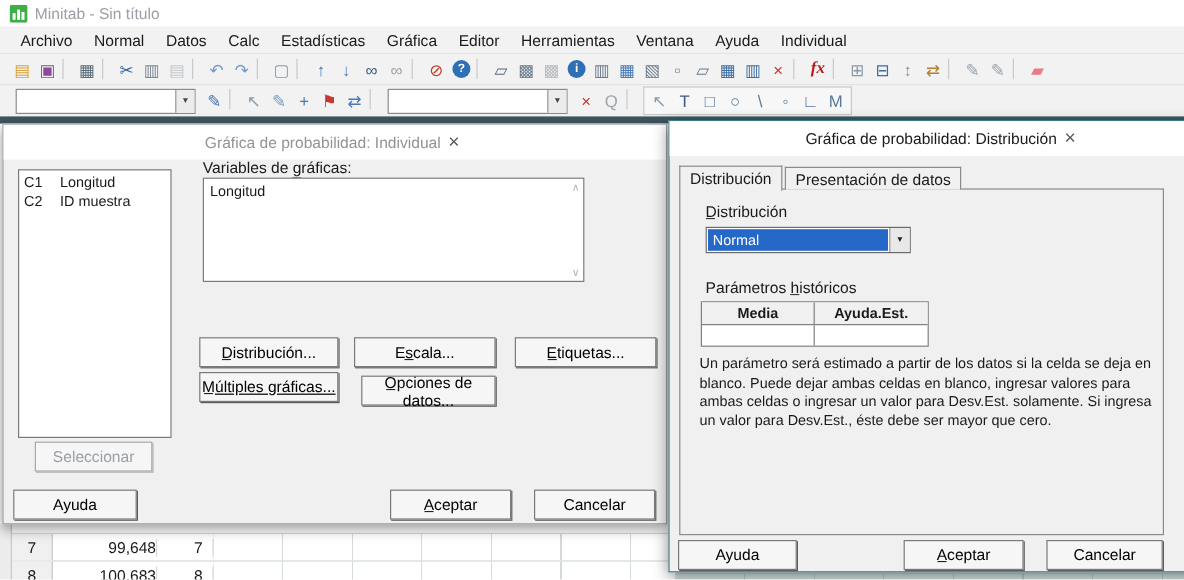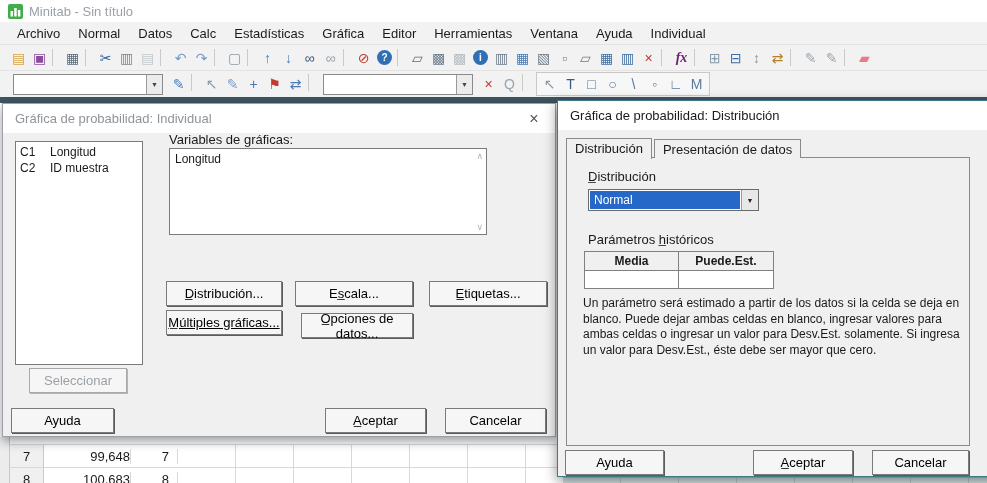--- a/index.html
+++ b/index.html
@@ -37,21 +37,21 @@
   .ws-num { width:34px; background:#f0f0f0; border-right:1px solid #c8c8c8; text-align:center; height:100%; display:flex; align-items:center; justify-content:center; }
   .ws-c1 { width:87px; text-align:right; border-right:1px solid #d4d9dc; }
   .ws-c2 { width:47px; text-align:right; padding-right:8px; border-right:1px solid #d4d9dc; }
   .ws-filler { flex:1; height:100%; background:repeating-linear-gradient(90deg, transparent 0 57px, #d4d9dc 57px 58px); }
   .ws-strip { position:absolute; left:563px; top:477px; width:424px; height:6px; background:#d8e6e6; border-top:1px solid #b9cdcd; background-image:repeating-linear-gradient(90deg, transparent 0 57px, #b9cdcd 57px 58px); }
 
   
   .dialog { position:absolute; background:#f0f0f0; }
   #dlg-individual { left:2px; top:103px; width:554px; height:334px; border:1px solid #9aa0a6; box-shadow:0 4px 10px rgba(0,0,0,.4); z-index:5; }
   #dlg-distribution { left:557px; top:100px; width:458px; height:377px; border:1px solid #3f7a87; box-shadow:0 4px 12px rgba(0,0,0,.45); z-index:6; }
-  .dlg-title { height:29px; background:#fff; display:flex; align-items:center; justify-content:space-between; padding:0 10px 0 12px; font-size:13px; }
+  .dlg-title { height:29px; background:#fff; display:flex; align-items:center; justify-content:center; padding:0 10px 0 12px; font-size:13px; }
   #dlg-individual .dlg-title-text { color:#8f9499; }
   #dlg-distribution .dlg-title-text { color:#1a1a1a; }
   .close-x { font-size:16px; color:#555; width:22px; text-align:center; }
 
   .lbl { position:absolute; font-size:13px; }
 
   .btn { position:absolute; height:25px; background:#f6f6f6; border:1px solid #7a7a7a; box-shadow:1px 1px 0 #5c5c5c; display:flex; align-items:center; justify-content:center; font-size:13px; }
   .btn.disabled { color:#9aa0a6; box-shadow:1px 1px 0 #b5b5b5; border-color:#a8a8a8; }
 
   
@@ -136,21 +136,21 @@
     <span class="icon badge" data-name="info-icon" style="color: rgb(255, 255, 255); background: rgb(47, 111, 181);">i</span>
     <span class="icon" data-name="session-window-icon" style="color: rgb(107, 123, 138);">▥</span>
     <span class="icon" data-name="worksheet-icon" style="color: rgb(74, 122, 181);">▦</span>
     <span class="icon" data-name="new-worksheet-icon" style="color: rgb(107, 123, 138);">▧</span>
     <span class="icon" data-name="select-item-icon" style="color: rgb(107, 123, 138);">▫</span>
     <span class="icon" data-name="edit-last-dialog-icon" style="color: rgb(107, 123, 138);">▱</span>
     <span class="icon" data-name="show-grid-icon" style="color: rgb(61, 111, 165);">▦</span>
     <span class="icon" data-name="split-view-icon" style="color: rgb(61, 111, 165);">▥</span>
     <span class="icon" data-name="close-graphs-icon" style="color: rgb(194, 59, 46);">×</span>
     <span class="icon sep" data-name="separator"></span>
-    <span class="icon" data-name="formula-icon" style="color: #701a75;">fx</span>
+    <span class="icon" data-name="formula-icon" style="color: #b91c1c;">fx</span>
     <span class="icon sep" data-name="separator"></span>
     <span class="icon" data-name="expand-tree-icon" style="color: rgb(138, 154, 168);">⊞</span>
     <span class="icon" data-name="collapse-tree-icon" style="color: rgb(61, 111, 165);">⊟</span>
     <span class="icon" data-name="reorder-rows-icon" style="color: rgb(138, 154, 168);">↕</span>
     <span class="icon" data-name="reorder-cols-icon" style="color: rgb(176, 128, 48);">⇄</span>
     <span class="icon sep" data-name="separator"></span>
     <span class="icon" data-name="brush-up-icon" style="color: rgb(154, 165, 173);">✎</span>
     <span class="icon" data-name="brush-down-icon" style="color: rgb(154, 165, 173);">✎</span>
     <span class="icon sep" data-name="separator"></span>
     <span class="icon" data-name="eraser-icon" style="color: rgb(232, 122, 138);">▰</span>
@@ -264,21 +264,21 @@
   <div class="tab-content" data-name="tab-content">
     <span class="lbl" style="left:21px; top:11px;" data-name="distribution-label">D̲istribución</span>
     <div class="dd" data-name="distribution-dropdown">
       <span class="dd-sel" data-name="distribution-selected-value">Normal</span>
       <span class="dd-btn" data-name="dropdown-arrow-icon">▼</span>
     </div>
     <span class="lbl" style="left:21px; top:74px;" data-name="historical-params-label">Parámetros h̲istóricos</span>
     <div class="ptable" data-name="historical-params-table">
       <div class="pt-head" data-name="table-header-row">
         <span class="pt-cell" data-name="header-media">Media</span>
-        <span class="pt-cell" data-name="header-desv-est">Puede.Est.</span>
+        <span class="pt-cell" data-name="header-desv-est">Ayuda.Est.</span>
       </div>
       <div class="pt-row" data-name="table-input-row">
         <span class="pt-cell" data-name="media-input-cell"></span>
         <span class="pt-cell" data-name="desv-est-input-cell"></span>
       </div>
     </div>
     <div class="info-text" data-name="parameter-info-text">Un parámetro será estimado a partir de los datos si la celda se deja en blanco. Puede dejar ambas celdas en blanco, ingresar valores para ambas celdas o ingresar un valor para Desv.Est. solamente. Si ingresa un valor para Desv.Est., éste debe ser mayor que cero.</div>
   </div>
   <button class="btn" style="left:7px; top:349px; width:99px;" data-name="help-button">Ayuda</button>
   <button class="btn" style="left:195px; top:349px; width:100px;" data-name="ok-button">A̲ceptar</button>

